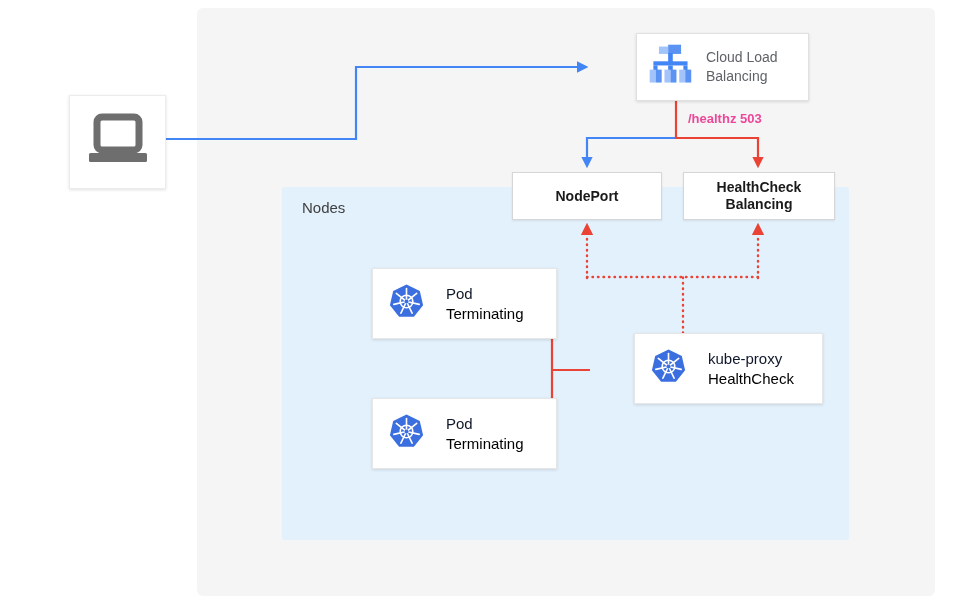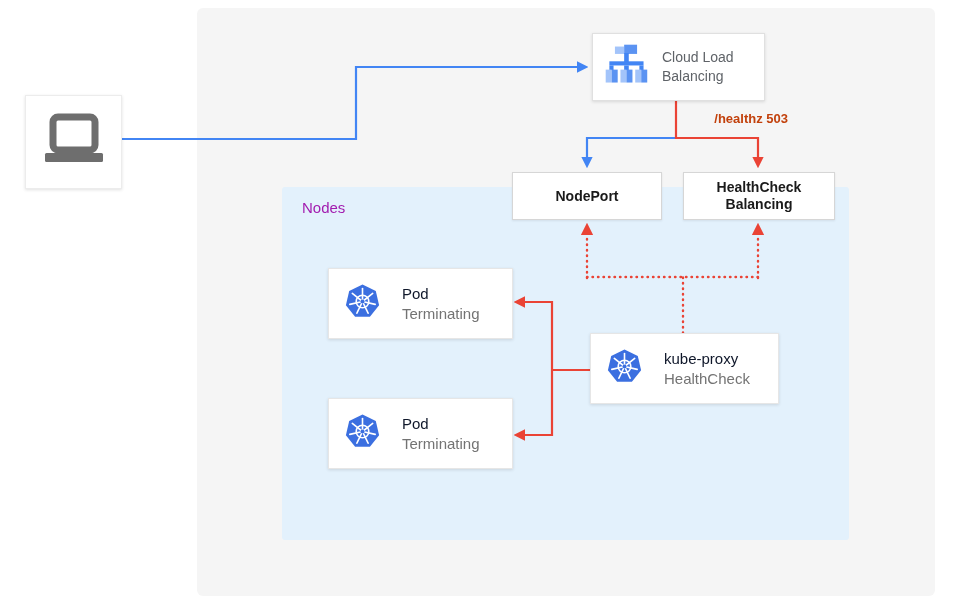--- a/index.html
+++ b/index.html
@@ -9,26 +9,26 @@
   }
   .panel{
     position:absolute;left:197px;top:8px;width:738px;height:588px;
     background:#F5F5F5;border-radius:6px;
   }
   .nodes-container{
     position:absolute;left:282px;top:187px;width:567px;height:353px;
     background:#E3F1FC;border-radius:3px;
   }
   .nodes-label{
-    position:absolute;left:302px;top:199px;font-size:15px;color:#a21caf;
+    position:absolute;left:302px;top:199px;font-size:15px;color:#404040;
   }
   .edges{position:absolute;left:0;top:0;width:953px;height:612px;pointer-events:none;}
   .card{
     position:absolute;background:#ffffff;border:1px solid #E2E2E2;
-    box-shadow:0 1px 3px rgba(0,0,0,0.12);display:flex;align-items:center;
+    box-shadow:0 1px 3px rgba(0,0,0,0.12);display:flex;align-items:center;margin-left:44px;
   }
   .client-box{left:25px;top:95px;width:95px;height:92px;justify-content:center;border-color:#ECECEC;}
   .clb-box{left:592px;top:33px;width:171px;height:66px;border-color:#E0E0E0;}
   .clb-box .icon-wrap{margin-left:9px;}
   .clb-label{margin-left:12px;font-size:14px;line-height:19px;color:#5F6368;width:90px;}
   .port-box{
     position:absolute;background:#ffffff;border:1px solid #D6D6D6;
     box-shadow:0 1px 2px rgba(0,0,0,0.08);
     display:flex;align-items:center;justify-content:center;text-align:center;
     font-size:14px;font-weight:bold;color:#1a1a1a;line-height:17px;
@@ -36,24 +36,24 @@
   .nodeport-box{left:512px;top:172px;width:148px;height:46px;}
   .healthcheck-box{left:683px;top:172px;width:150px;height:46px;}
   .healthcheck-box .lbl{width:110px;}
   .pod-box{width:183px;height:69px;border-color:#E6E6E6;}
   .pod1{left:328px;top:268px;}
   .pod2{left:328px;top:398px;}
   .kubeproxy-box{left:590px;top:333px;width:187px;height:69px;border-color:#E6E6E6;}
   .k8s-card .icon-wrap{margin-left:15px;}
   .k8s-card .txt{margin-left:21px;}
   .txt .title{font-size:15px;color:#0f172a;}
-  .txt .subtitle{font-size:15px;color:#737373;margin-top:3px;}
+  .txt .subtitle{font-size:15px;color:#000000;margin-top:3px;}
   .healthz-label{
     position:absolute;left:688px;top:111px;width:100px;
-    font-size:13px;font-weight:bold;color:#c2410c;text-align:right;
+    font-size:13px;font-weight:bold;color:#ec4899;
   }
 </style>
 </head>
 <body>
 
 <div class="stage">
 
   <div class="panel"></div>
 
   <div class="nodes-container"></div>

